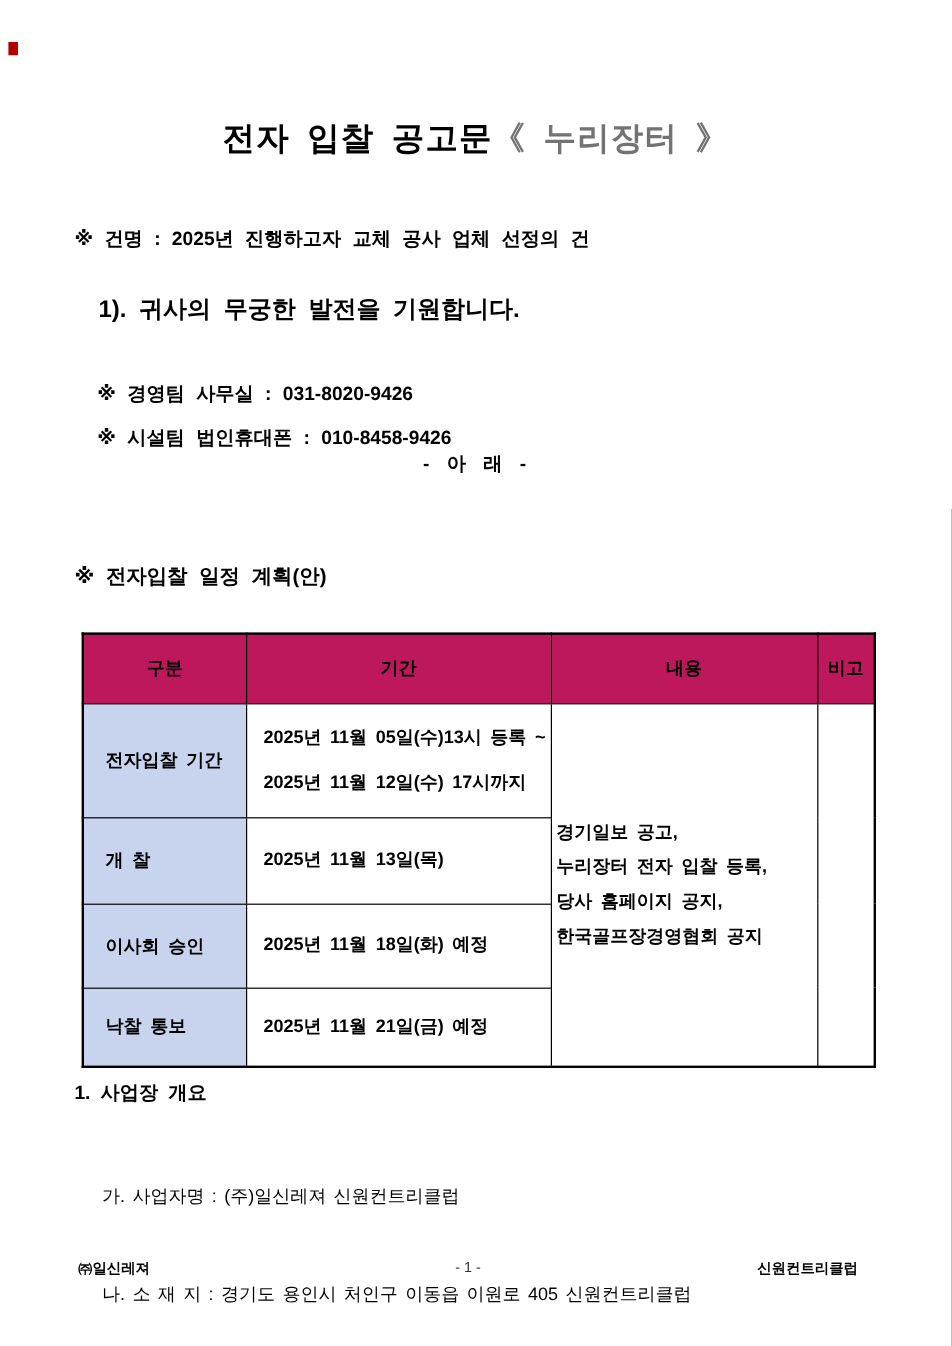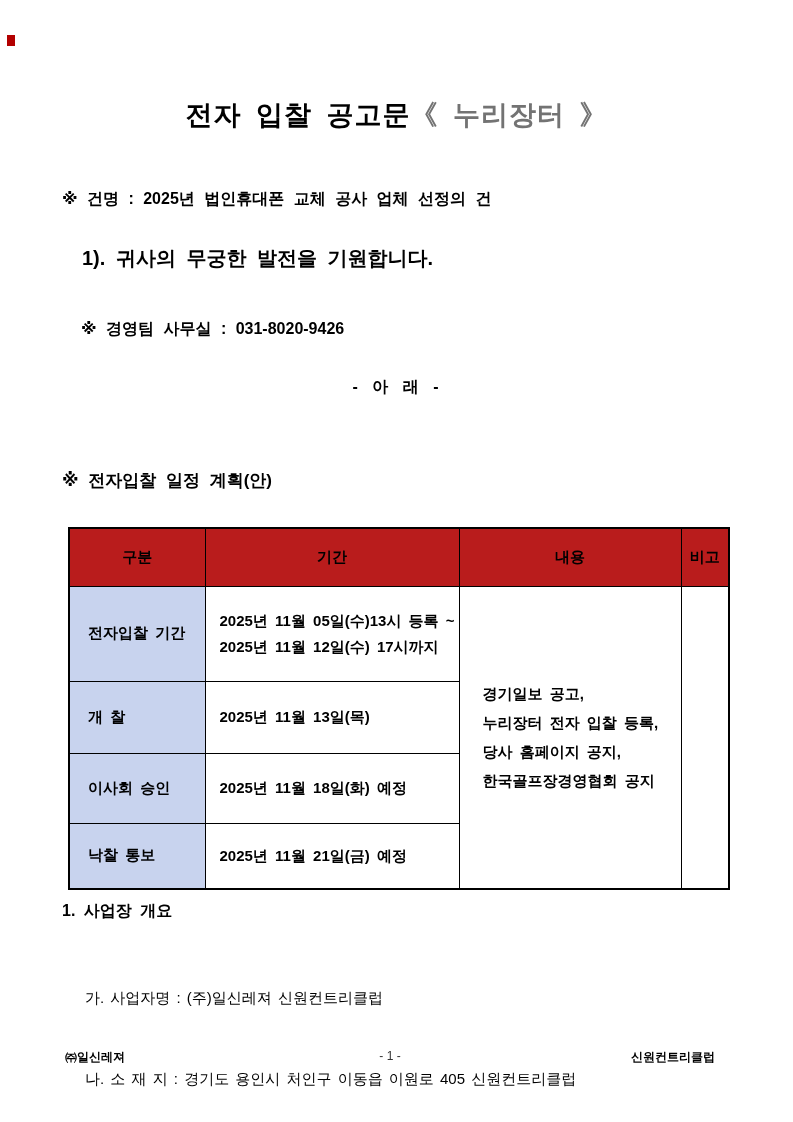--- a/index.html
+++ b/index.html
@@ -95,35 +95,35 @@
     font-weight: bold;
   }
   .schedule-table th, .schedule-table td {
     border: 1.5px solid #000;
     padding: 0 0 0 14px;
     vertical-align: middle;
     word-spacing: 3px;
   }
   .schedule-table { border: 2px solid #000; }
   .schedule-table th {
-    background: #b91c1c;
+    background: #be185d;
     text-align: center;
     padding: 0;
     height: 58px;
   }
   .schedule-table td.row-label {
     background: #c8d3ee;
     text-align: left;
     padding-left: 18px;
   }
-  .schedule-table td.period-cell { white-space: pre-line; line-height: 26px; }
+  .schedule-table td.period-cell { white-space: pre-line; line-height: 38px; }
   .schedule-table td.content-cell {
     white-space: pre-line;
     line-height: 29px;
-    padding-left: 23px;
+    padding-left: 4px;
   }
   .schedule-table td.remark-cell { padding: 0; }
   .row-h1 { height: 95px; }
   .row-h2 { height: 72px; }
   .row-h3 { height: 70px; }
   .row-h4 { height: 66px; }
   .overview {
     position: absolute;
     top: 901px;
     left: 62px;
@@ -165,28 +165,29 @@
 </style>
 </head>
 <body>
 
 <div class="page">
 
   <div class="red-marker"></div>
 
   <div class="doc-title"><span>전자 입찰 공고문</span><span class="blue">《 누리장터 》</span></div>
 
-  <div class="subject-line">※ 건명 : 2025년 법인휴대폰 교체 공사 업체 선정의 건</div>
+  <div class="subject-line">※ 건명 : 2025년 진행하고자 교체 공사 업체 선정의 건</div>
 
   <div class="intro-block">
     <div>1). 귀사의 무궁한 발전을 기원합니다.</div>
   </div>
 
   <div class="contact-block">
     <div>※ 경영팀 사무실 : 031-8020-9426</div>
+    <div>※ 시설팀 법인휴대폰 : 010-8458-9426</div>
   </div>
 
   <div class="below-divider">- 아 래 -</div>
 
   <div class="schedule-heading">※ 전자입찰 일정 계획(안)</div>
 
   <table class="schedule-table">
     <colgroup>
       <col style="width:136px">
       <col style="width:254px">

